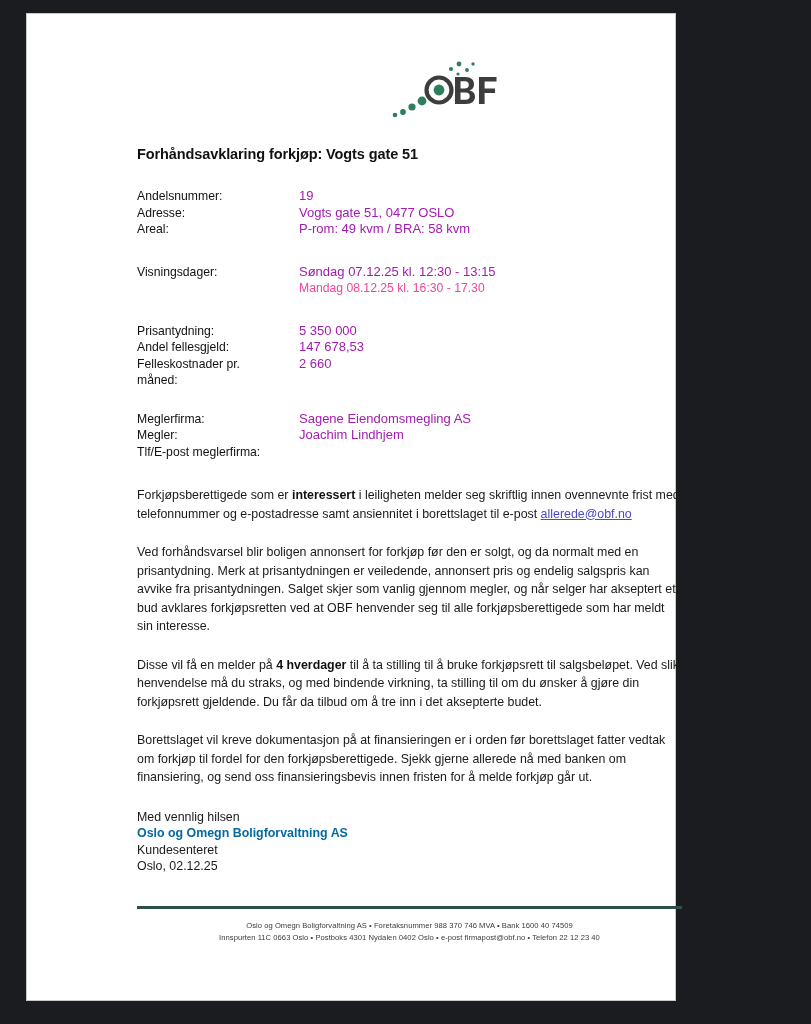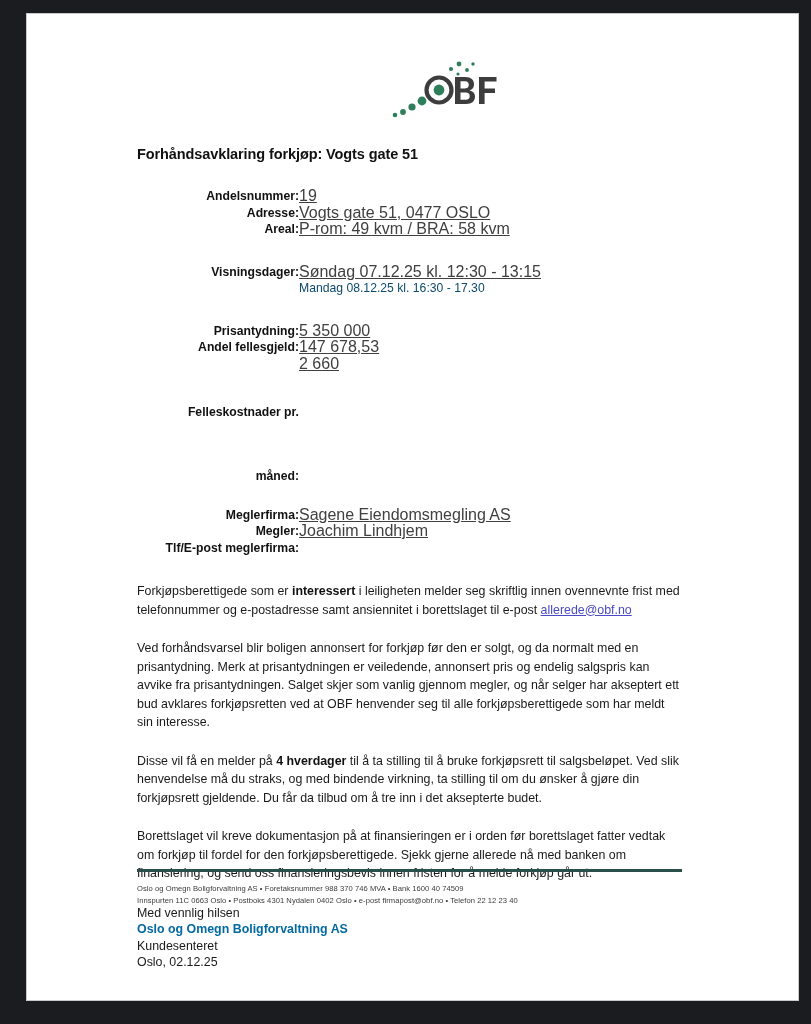--- a/index.html
+++ b/index.html
@@ -10,21 +10,21 @@
     width: 811px;
     height: 1024px;
     background: #1a1c1f;
     font-family: "Liberation Sans", sans-serif;
     overflow: hidden;
   }
   .page {
     position: absolute;
     left: 27px;
     top: 14px;
-    width: 771px;
+    width: 648px;
     height: 986px;
     background: #ffffff;
     box-sizing: border-box;
     box-shadow: 0 0 0 1px #c9c9c9;
   }
   .content {
     position: absolute;
     left: 110px;
     top: 32px;
     width: 545px;
@@ -59,34 +59,32 @@
   .detail-block.tight { margin-top: 22px; }
   .detail-row {
     display: flex;
     align-items: flex-start;
     line-height: 16.5px;
   }
   .d-label {
     width: 162px;
     flex: 0 0 162px;
     font-size: 12.2px;
-    font-weight: bold;
+    font-weight: normal;
     color: #111111;
-    text-align: right;
   }
   .d-value {
-    font-size: 16px;
-    color: #404040;
+    font-size: 13px;
+    color: #a21caf;
     flex: 1;
-    text-decoration: underline;
-  }
-  .d-label.wrap { line-height: 16.5px; margin-top: 48px; }
+  }
+  .d-label.wrap { line-height: 16.5px; }
   .sub-value {
     font-size: 12.2px;
-    color: #0c4a6e;
+    color: #ec4899;
     margin-left: 162px;
     line-height: 16.5px;
   }
 
   
   p.para {
     font-size: 12.4px;
     color: #1a1a1a;
     line-height: 18.5px;
     margin: 0;
@@ -109,22 +107,23 @@
   }
   .signature .strong {
     font-weight: bold;
     color: #0369a1;
   }
 
   
   .footer {
     position: absolute;
     left: 110px;
-    top: 855px;
+    top: 892px;
     width: 545px;
+    text-align: center;
   }
   .footer-rule {
     height: 3px;
     background: #2b4f4a;
     width: 545px;
     margin-bottom: 11px;
   }
   .footer-line {
     font-size: 7.6px;
     color: #3a3a3a;

